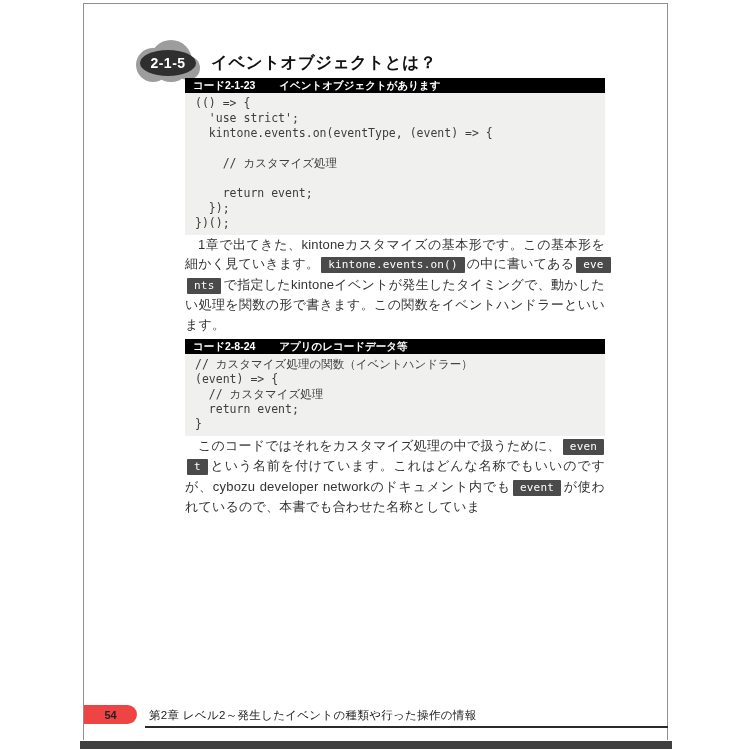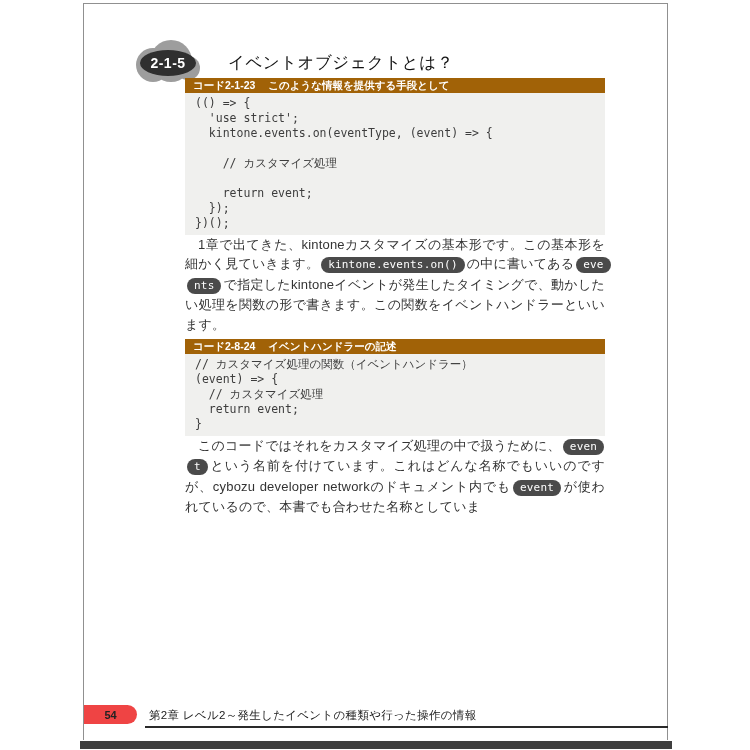--- a/index.html
+++ b/index.html
@@ -20,40 +20,40 @@
   .badge .c { position: absolute; border-radius: 50%; background: #9d9d9d; }
   .c1 { left: 0; top: 8px; width: 34px; height: 34px; }
   .c2 { left: 14px; top: 0; width: 42px; height: 42px; }
   .c3 { left: 40px; top: 16px; width: 24px; height: 24px; }
   .badge-core {
     position: absolute; left: 4px; top: 10px; width: 56px; height: 26px;
     background: #2f2f2f; border-radius: 50%;
     color: #fff; font-weight: bold; font-size: 14px; letter-spacing: 0.5px;
     display: flex; align-items: center; justify-content: center;
   }
-  .sec-title { margin-left: 26px; font-size: 16.5px; font-weight: normal; color: #111; letter-spacing: 0.5px; }
+  .sec-title { margin-left: 9px; font-size: 16.5px; font-weight: bold; color: #111; letter-spacing: 0.5px; }
   
   .content { position: absolute; left: 185px; top: 73px; width: 420px; }
   p.para {
     margin: 0; font-size: 13px; line-height: 19.4px;
     text-align: justify; text-indent: 1em; color: #333; letter-spacing: 0.2px;
   }
   .inline-code {
     background: #4a4a4a; color: #fff;
     font-family: "DejaVu Sans Mono", "Liberation Mono", monospace;
-    font-size: 11px; padding: 1px 7px 2px; border-radius: 8px; margin: 0 2px;
+    font-size: 11px; padding: 1px 7px 2px; border-radius: 1px; margin: 0 2px;
     box-decoration-break: clone; -webkit-box-decoration-break: clone;
     word-break: break-all;
   }
   .code-block { margin-top: 5px; }
   .p-after-code { margin-top: 4px; }
   .p-mid { margin-top: 5px; }
   .code-caption {
-    background: #a16207; color: #fff; font-size: 10.5px; font-weight: bold;
-    height: 15px; line-height: 15px; padding: 0 8px; display: flex;
+    background: #000000; color: #fff; font-size: 10.5px; font-weight: bold;
+    height: 15px; line-height: 15px; padding: 0 8px; display: flex; gap: 11px;
   }
   .code-caption .cap-label { margin-right: 13px; }
   pre.code {
     margin: 0; background: #f0f0ee; color: #3d3d3d;
     font-family: "DejaVu Sans Mono", "Liberation Mono", monospace;
     font-size: 11.5px; line-height: 15px;
     padding: 3px 10px 4px; white-space: pre;
   }
   
   .footer-pill {
@@ -79,39 +79,39 @@
     <div class="badge-core">2-1-5</div>
   </div>
   <div class="sec-title">イベントオブジェクトとは？</div>
 </div>
 
 <div class="content">
 
   <div class="code-block">
     <div class="code-caption">
       <span class="cap-label">コード2-1-23</span>
-      <span class="cap-title">このような情報を提供する手段として</span>
+      <span class="cap-title">イベントオブジェクトがあります</span>
     </div>
     <pre class="code">(() =&gt; {
   'use strict';
   kintone.events.on(eventType, (event) =&gt; {
 
     // カスタマイズ処理
 
     return event;
   });
 })();</pre>
   </div>
 
   <p class="para p-after-code">1章で出てきた、kintoneカスタマイズの基本形です。この基本形を細かく見ていきます。<span class="inline-code">kintone.events.on()</span>の中に書いてある<span class="inline-code">events</span>で指定したkintoneイベントが発生したタイミングで、動かしたい処理を関数の形で書きます。この関数をイベントハンドラーといいます。</p>
 
   <div class="code-block">
     <div class="code-caption">
       <span class="cap-label">コード2-8-24</span>
-      <span class="cap-title">イベントハンドラーの記述</span>
+      <span class="cap-title">アプリのレコードデータ等</span>
     </div>
     <pre class="code">// カスタマイズ処理の関数（イベントハンドラー）
 (event) =&gt; {
   // カスタマイズ処理
   return event;
 }</pre>
   </div>
 
 
   <p class="para p-mid">このコードではそれをカスタマイズ処理の中で扱うために、<span class="inline-code">event</span>という名前を付けています。これはどんな名称でもいいのですが、cybozu developer networkのドキュメント内でも<span class="inline-code">event</span>が使われているので、本書でも合わせた名称としていま</p>

